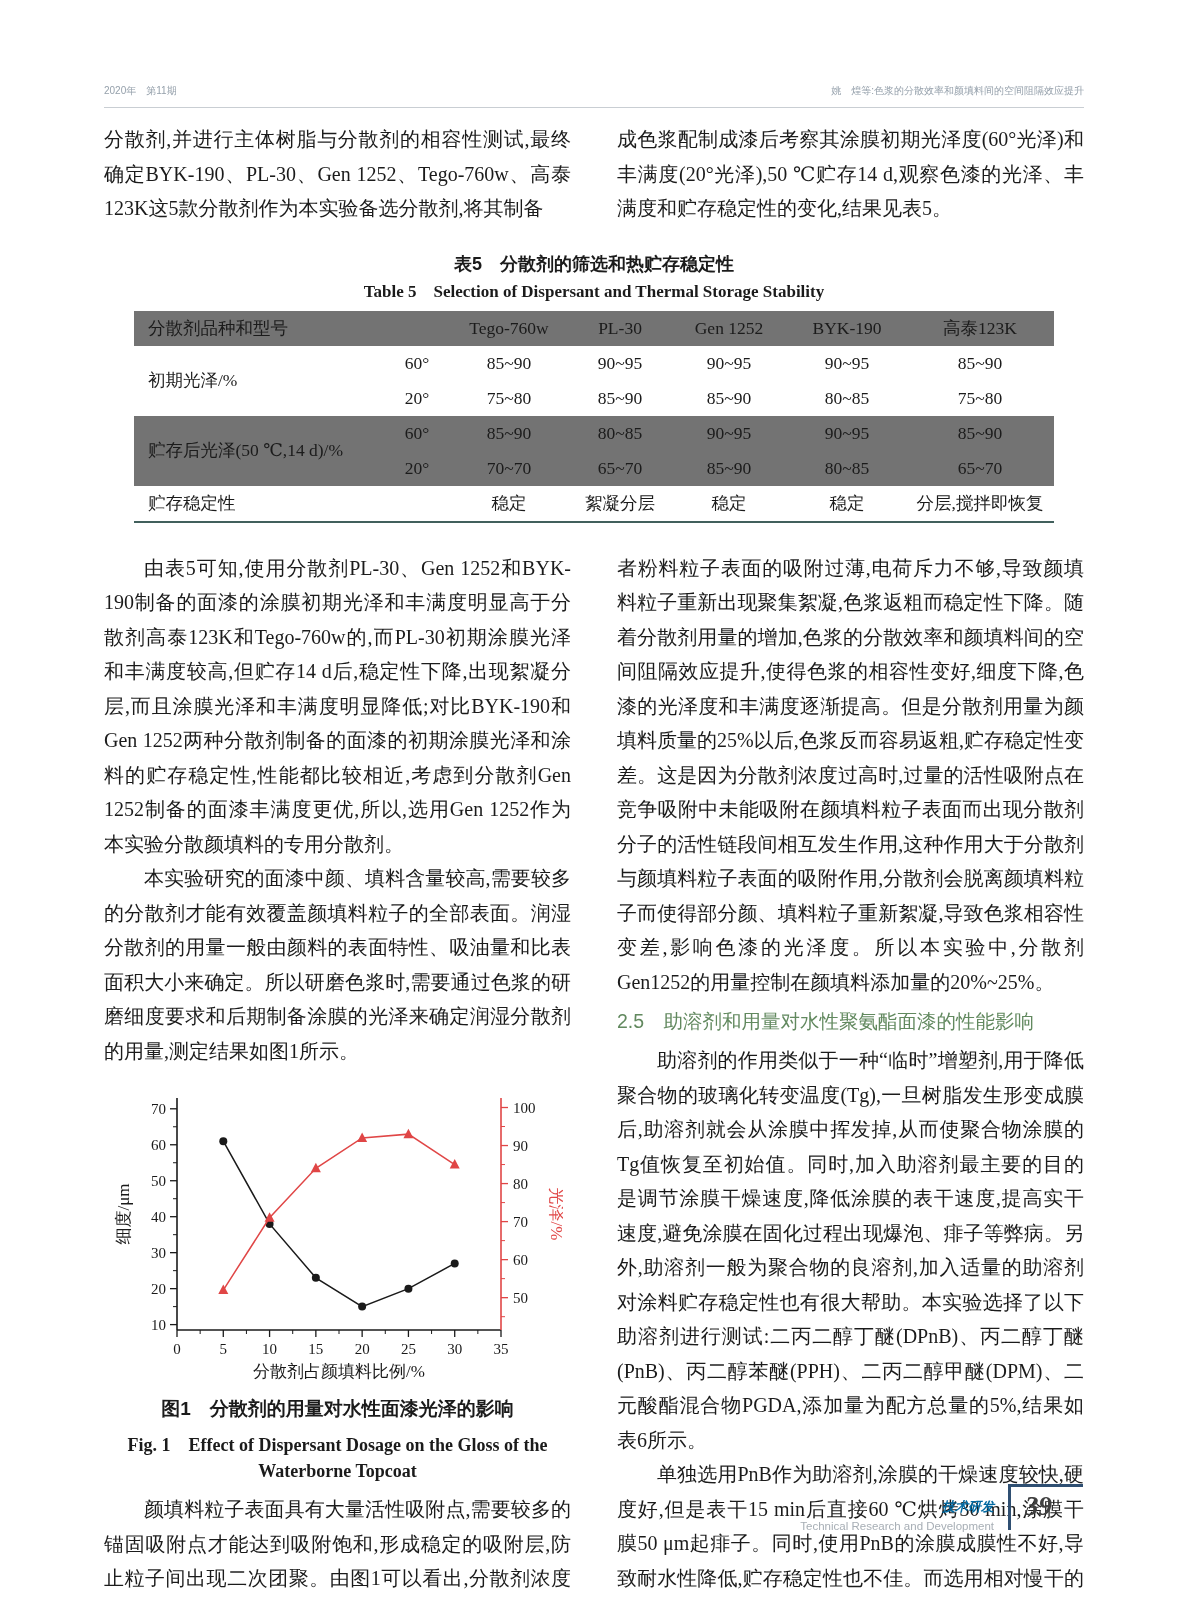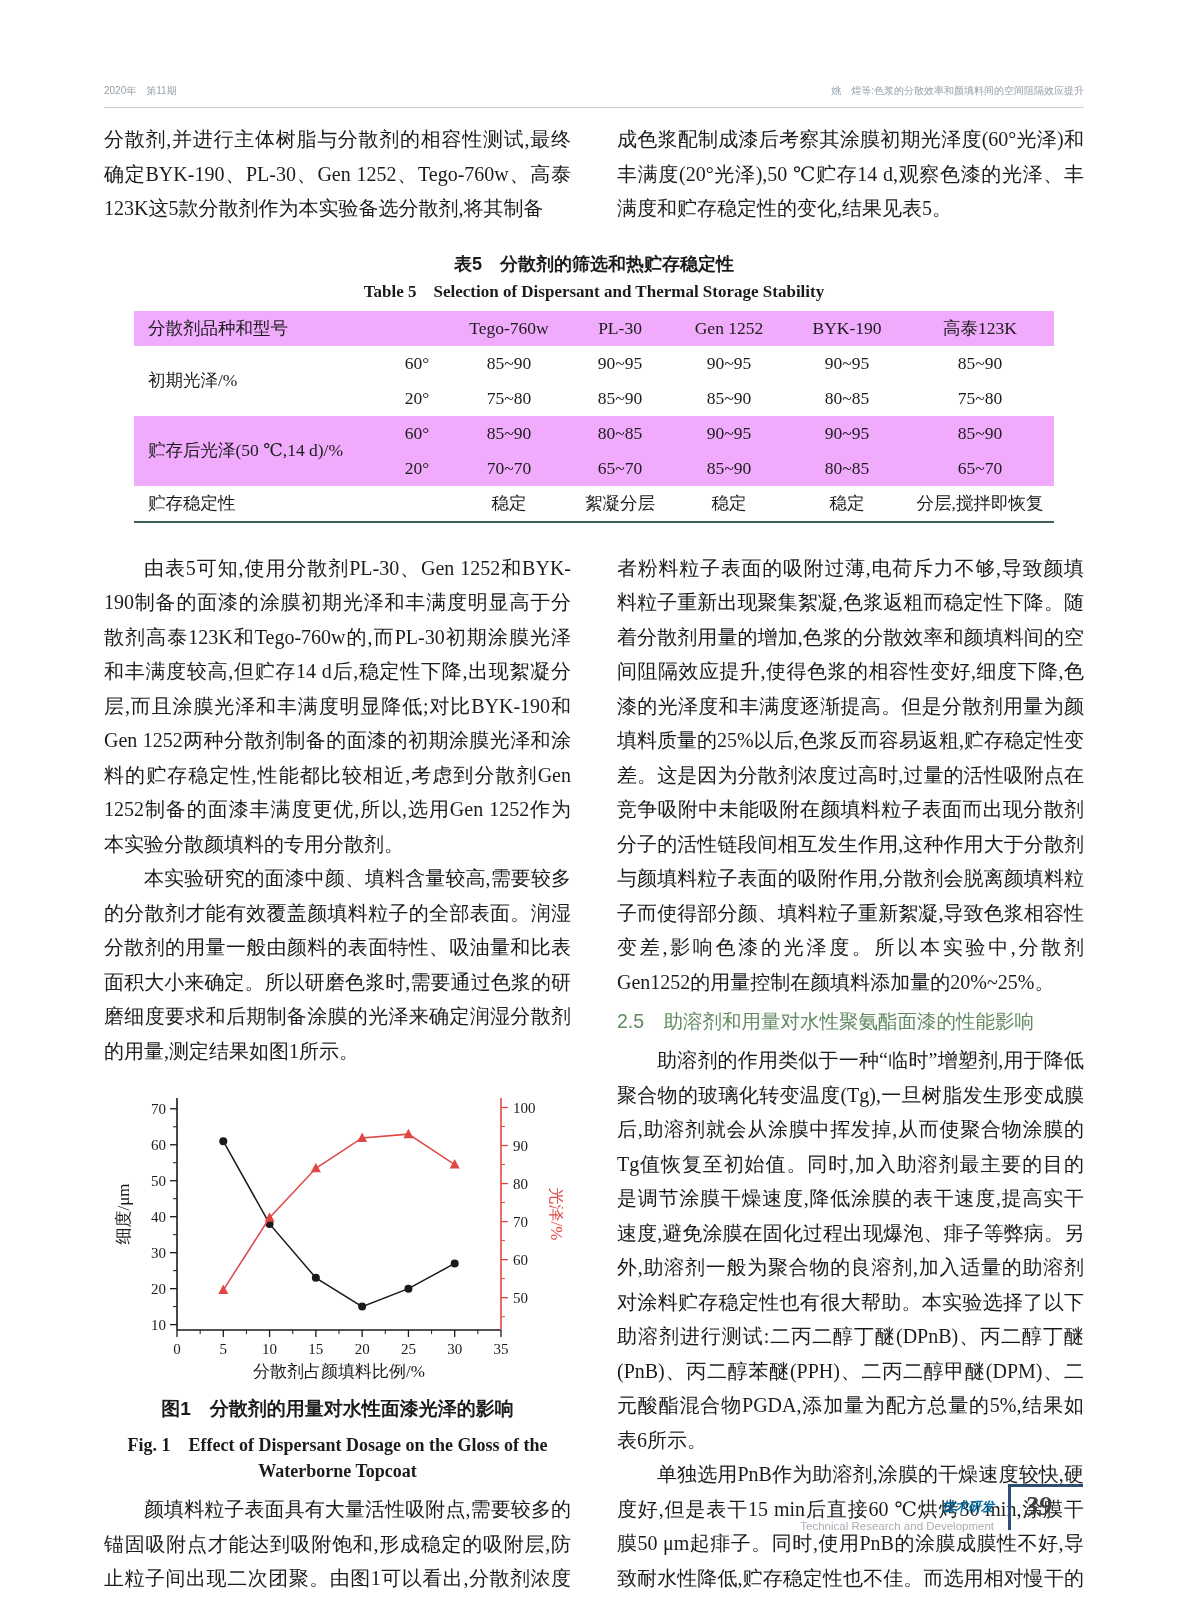--- a/index.html
+++ b/index.html
@@ -40,21 +40,21 @@
     text-align:center;font-weight:bold;font-size:17px;
     margin:0 0 8px 0;
   }
   table.t5{
     width:920px;margin:0 auto;border-collapse:collapse;
     font-size:17.5px;
     border-bottom:2px solid #41605c;
   }
   table.t5 td{padding:5px 6px;text-align:center;line-height:25px;}
   table.t5 td.lab{text-align:left;padding-left:14px;}
-  tr.band td{background:#f0abfc;}
+  tr.band td{background:#737373;}
   tr.plain td{background:#ffffff;}
   
   .main{margin-top:28px;}
   .figure{margin-top:14px;text-align:center;}
   .fig-cap-zh{
     font-weight:bold;font-size:19px;margin:10px 0 10px 0;
     font-family:"Liberation Sans","DejaVu Sans",sans-serif;text-align:center;
   }
   .fig-cap-en{
     font-weight:bold;font-size:18px;margin:0 auto;max-width:430px;

